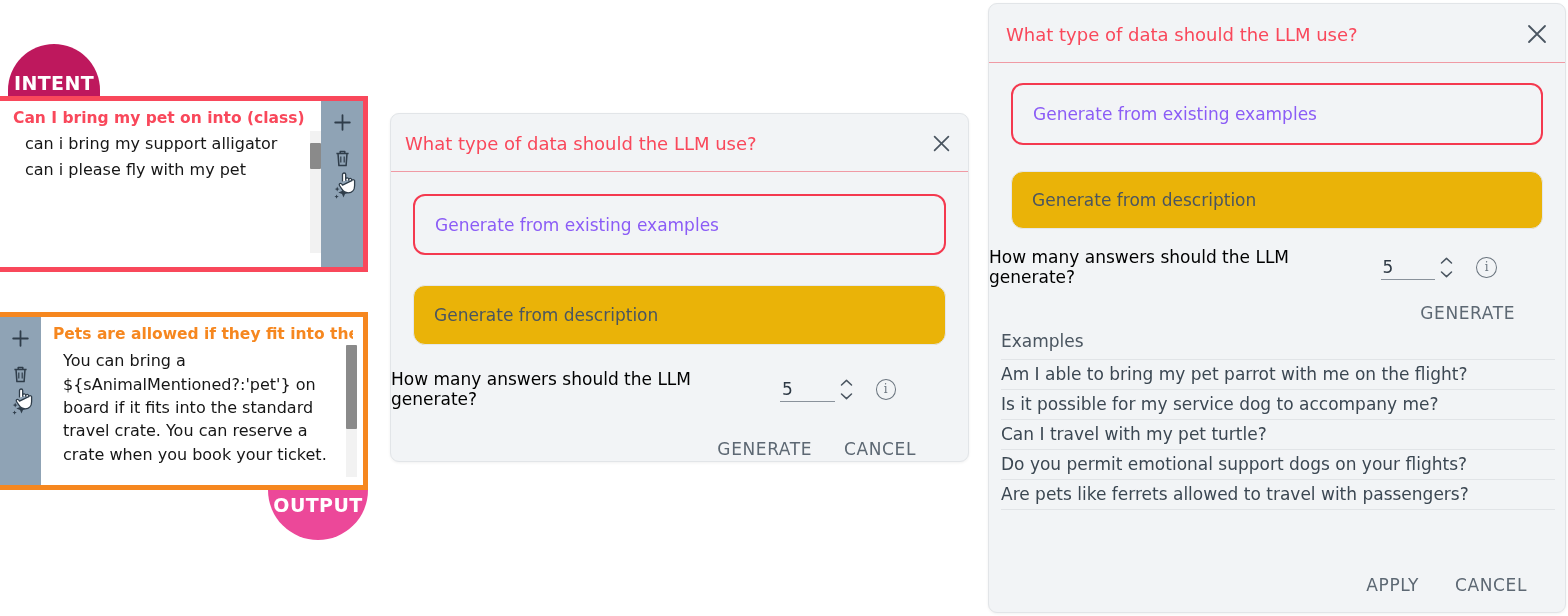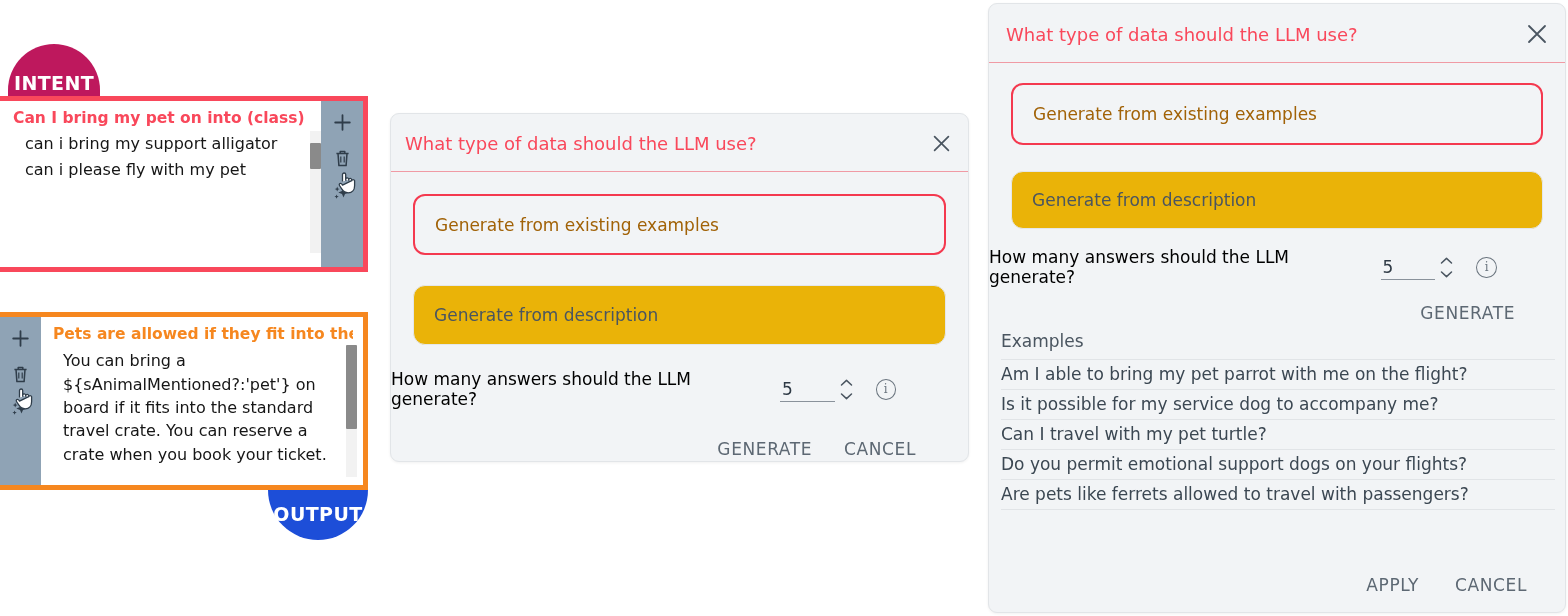--- a/index.html
+++ b/index.html
@@ -122,27 +122,27 @@
     box-sizing: border-box;
     border: 5px solid #f6871f;
     background: #ffffff;
     z-index: 3;
   }
   #output-badge {
     left: 268px;
     top: 486px;
     width: 100px;
     height: 54px;
-    background: #1d4ed8;
+    background: #ec4899;
     border-radius: 0 0 50px 50px;
     z-index: 2;
     display: flex;
     align-items: flex-start;
     justify-content: center;
-    padding-top: 17px;
+    padding-top: 8px;
     box-sizing: border-box;
   }
   #output-badge .badge-text {
     color: #ffffff;
     font-weight: bold;
     font-size: 19px;
     letter-spacing: .4px;
   }
   .card-title-orange {
     color: #f6871f;
@@ -188,21 +188,21 @@
   }
   .opt {
     border-radius: 12px;
     box-sizing: border-box;
     display: flex;
     align-items: center;
     padding-left: 20px;
   }
   .opt-selected {
     border: 2px solid #f4394f;
-    color: #a16207;
+    color: #8b5cf6;
   }
   .opt-plain {
     border: 1px solid #e4e7ea;
     color: #4a5560;
     background: #eab308;
   }
   .opt-label { font-size: 17px; }
   .qrow {
     display: flex;
     align-items: center;

